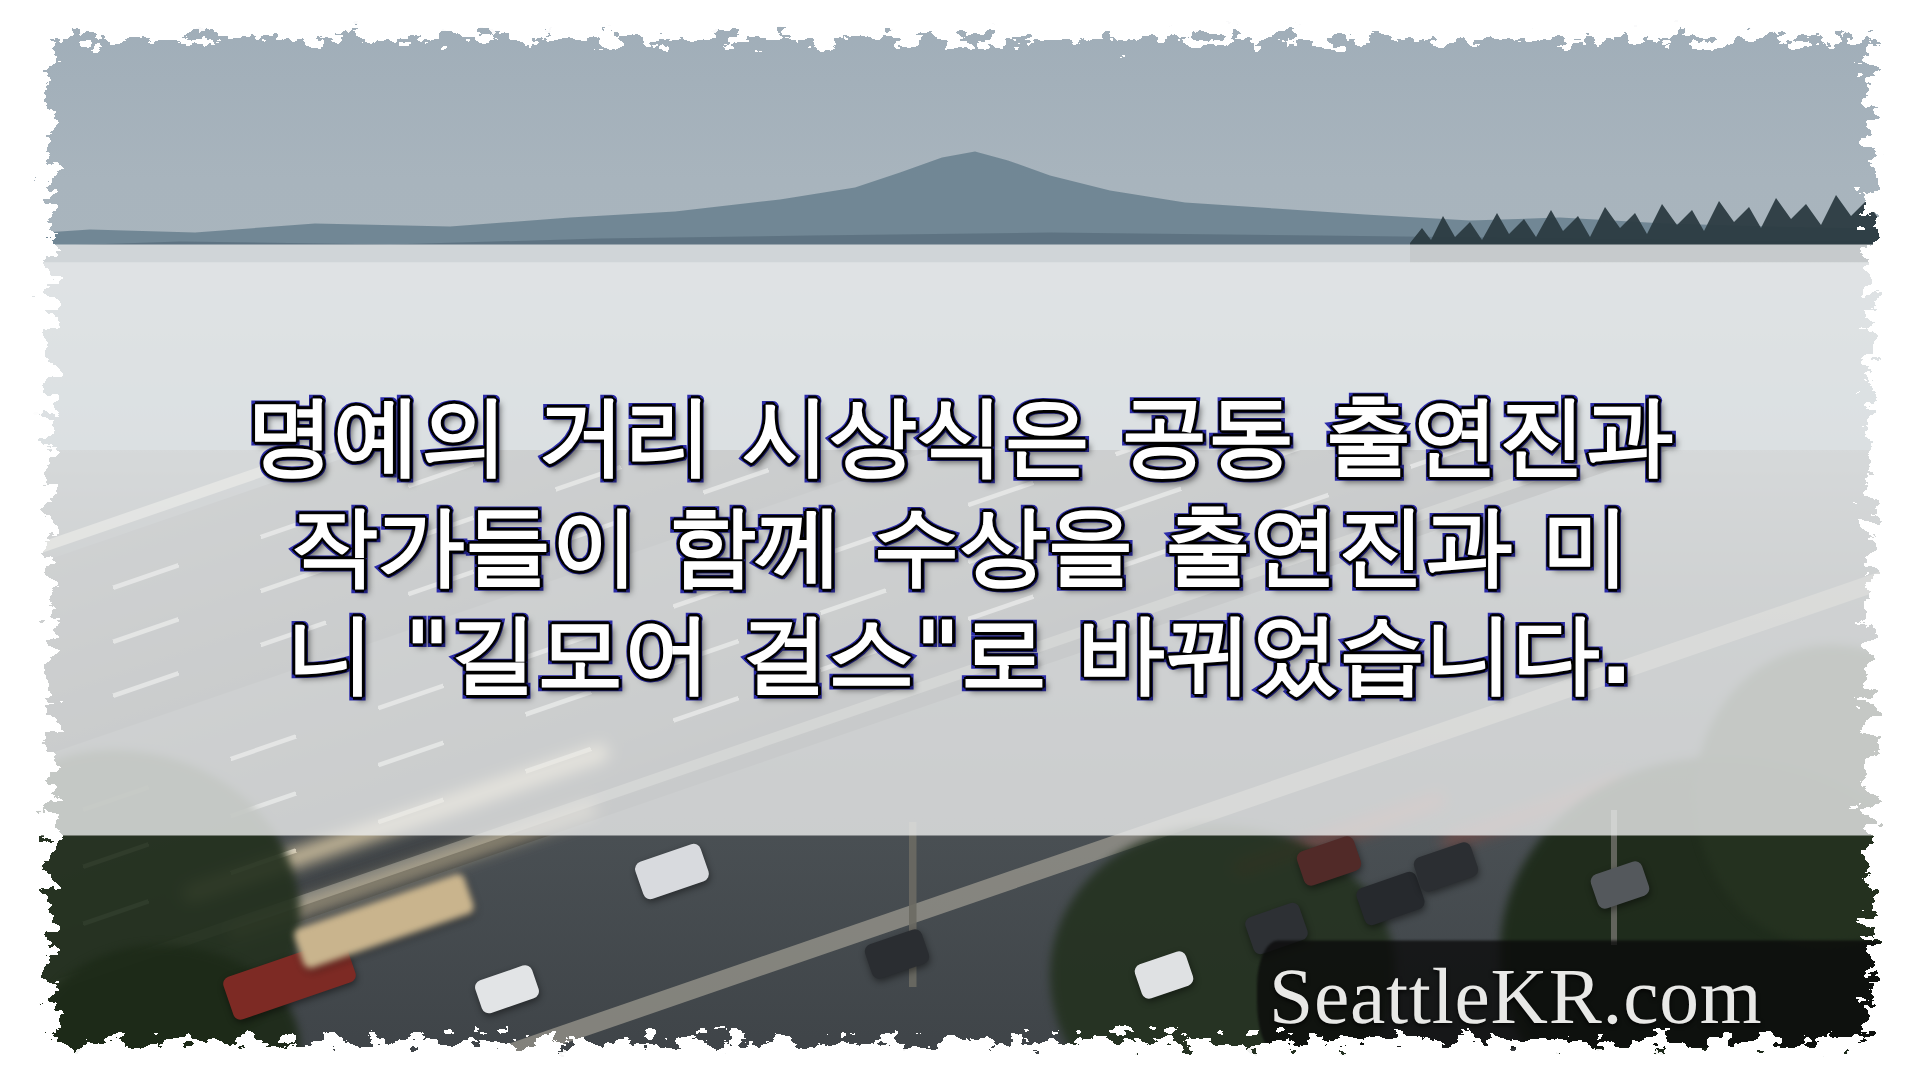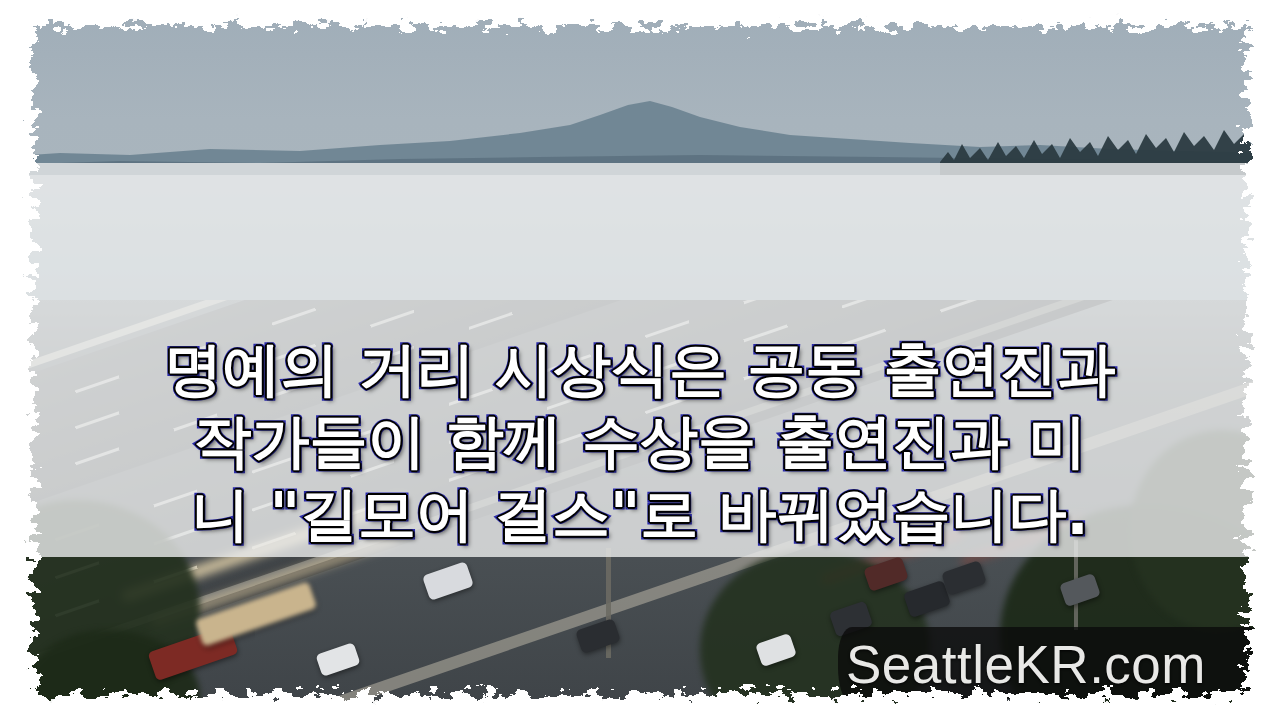--- a/index.html
+++ b/index.html
@@ -183,21 +183,21 @@
   }
 
   .caption {
     position: absolute;
     left: 0;
     top: 178px;
     width: 1280px;
     height: 370px;
     display: flex;
     flex-direction: column;
-    justify-content: flex-end;
+    justify-content: center;
     align-items: center;
     gap: 4px;
   }
   .cap-line {
     font-family: "DejaVu Sans", "Liberation Sans", sans-serif;
     font-weight: 700;
     font-size: 58px;
     line-height: 1.18;
     letter-spacing: 0px;
     color: #ffffff;
@@ -230,21 +230,21 @@
     filter: blur(0.6px);
   }
   .watermark {
     position: absolute;
     left: 846px;
     top: 636px;
     width: 420px;
     height: 58px;
     display: flex;
     align-items: center;
-    font-family: Liberation Sans, sans-serif;
+    font-family: Liberation Serif, serif;
     font-size: 53px;
     line-height: 58px;
     color: #e8e8e6;
     letter-spacing: 0.5px;
     text-shadow: 0 1px 3px rgba(0,0,0,.85);
     white-space: nowrap;
   }
 </style>
 </head>
 <body>

